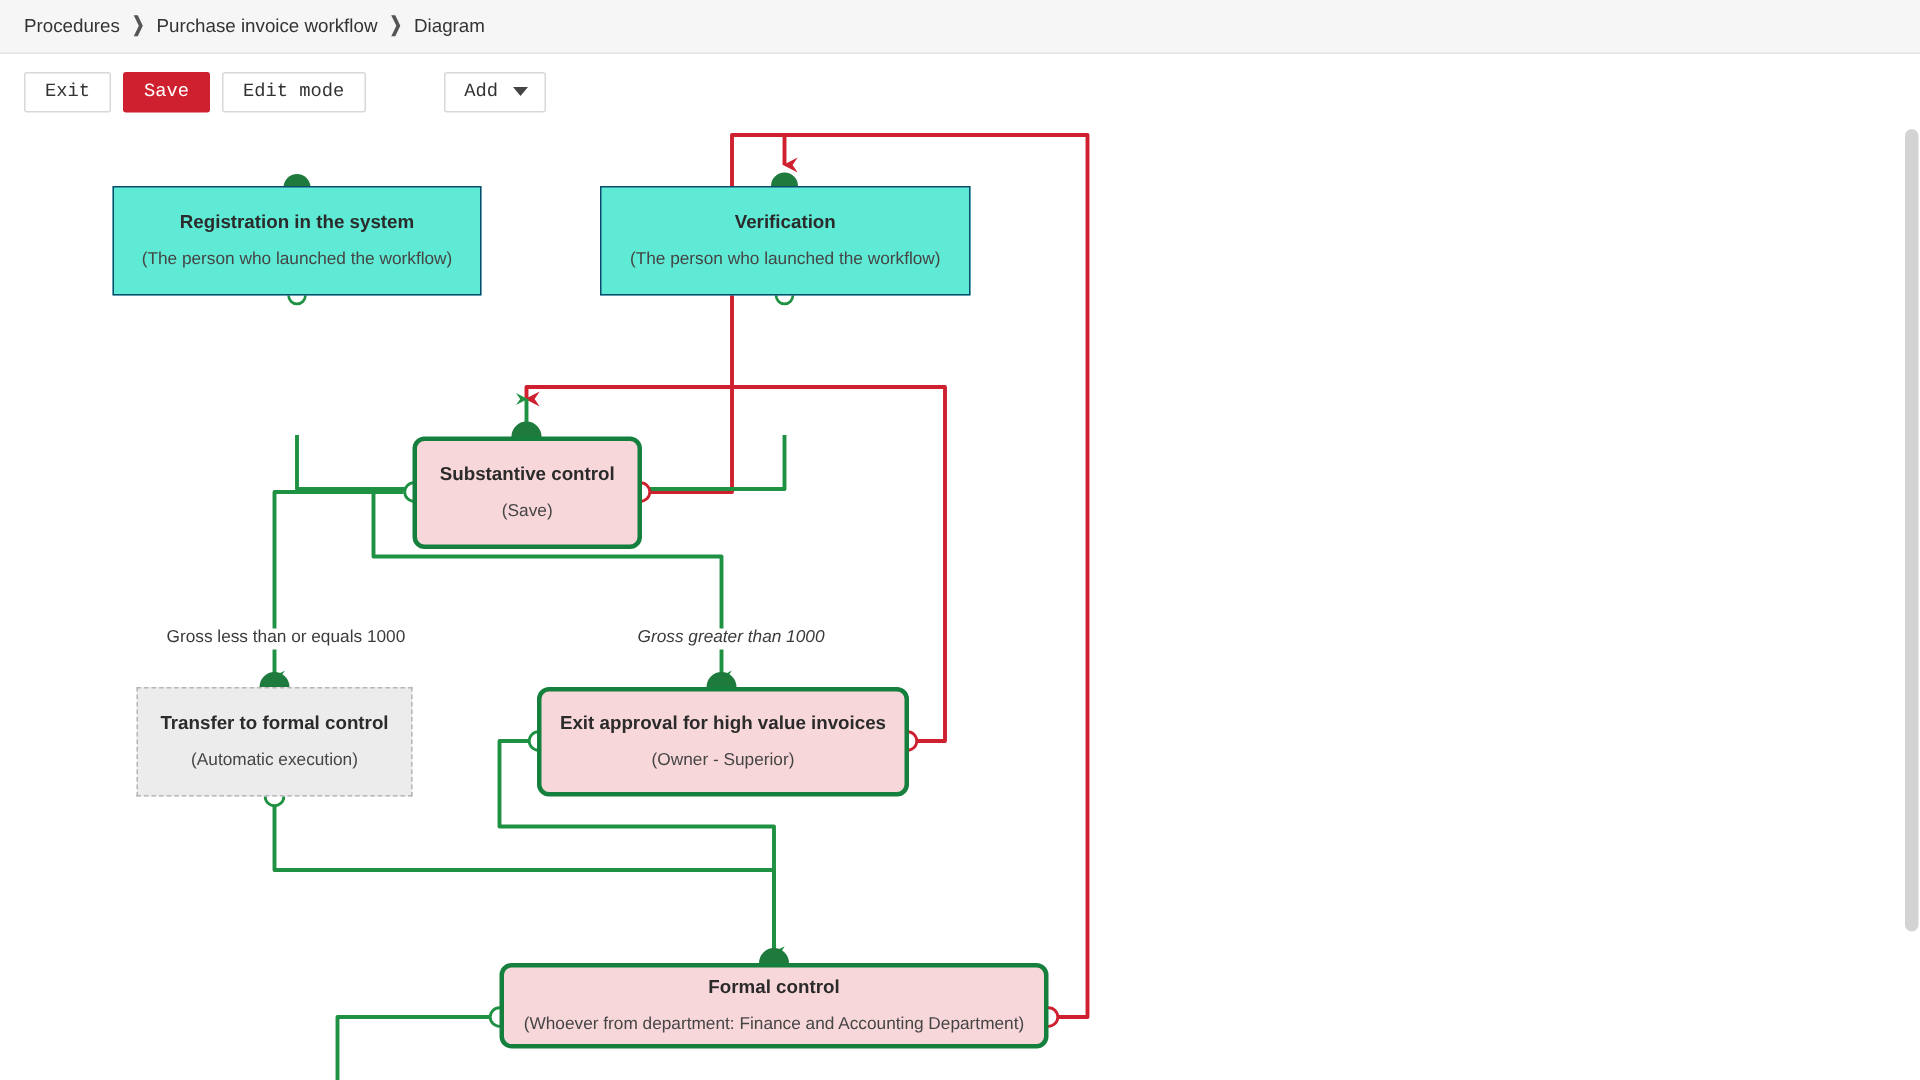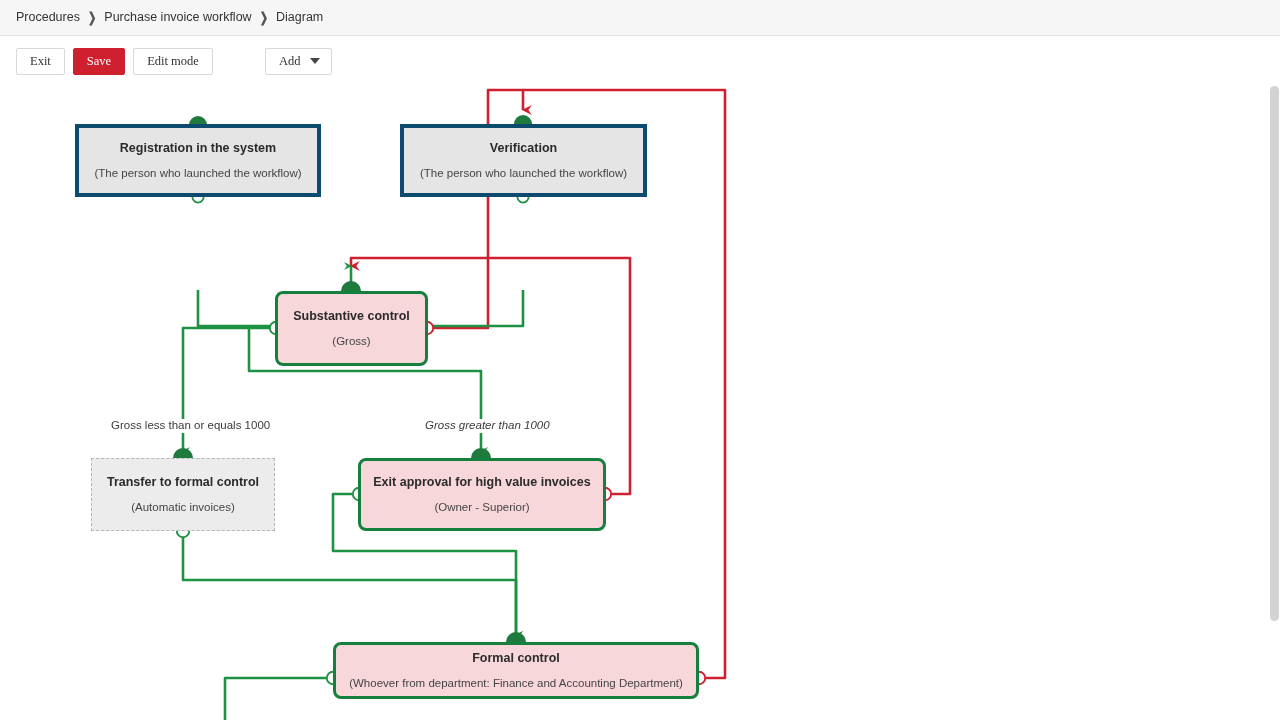--- a/index.html
+++ b/index.html
@@ -47,21 +47,21 @@
     padding-left: 16px; gap: 8px;
   }
   .btn {
     height: 27px;
     min-width: 47px;
     padding: 0 13px;
     border: 1px solid #d8d8d8;
     background: #ffffff;
     color: #333333;
     font-size: 12.5px;
-    font-family: Liberation Serif, serif;
+    font-family: Liberation Mono, monospace;
     border-radius: 2px;
     display: inline-flex; align-items: center; justify-content: center;
     cursor: pointer;
     white-space: nowrap;
   }
   .btn.primary {
     background: #cf2030;
     border-color: #cf2030;
     color: #ffffff;
   }
@@ -92,21 +92,21 @@
     padding: 6px 10px;
   }
   .node .title {
     font-size: 12.5px; font-weight: bold;
     color: #2b2b2b; line-height: 1.25;
   }
   .node .subtitle {
     font-size: 11.5px; color: #454545;
     margin-top: 9px; line-height: 1.25;
   }
-  .node.gray  { background: #e5e5e5; border: 4px solid #0c4a6e; }
+  .node.gray  { background: #5eead4; border: 1px solid #0c4a6e; }
   .node.gray-dashed { background: #ececec; border: 1px dashed #b6b6b6; }
   .node.pink  { background: #f8d7da; border: 3px solid #15803d; border-radius: 8px; }
 
   .edge-label {
     position: absolute;
     font-size: 11.5px;
     color: #3b3b3b;
     white-space: nowrap;
     background: #ffffff;
     padding: 0 3px;
@@ -215,26 +215,26 @@
       <div class="subtitle">(The person who launched the workflow)</div>
     </div>
 
     <div class="node gray" style="left:400px; top:38px; width:247px; height:73px;">
       <div class="title">Verification</div>
       <div class="subtitle">(The person who launched the workflow)</div>
     </div>
 
     <div class="node pink" style="left:275px; top:205px; width:153px; height:75px;">
       <div class="title">Substantive control</div>
-      <div class="subtitle">(Gross)</div>
+      <div class="subtitle">(Save)</div>
     </div>
 
     <div class="node gray-dashed" style="left:91px; top:372px; width:184px; height:73px;text-align:right;">
       <div class="title">Transfer to formal control</div>
-      <div class="subtitle">(Automatic invoices)</div>
+      <div class="subtitle">(Automatic execution)</div>
     </div>
 
     <div class="node pink" style="left:358px; top:372px; width:248px; height:73px;">
       <div class="title">Exit approval for high value invoices</div>
       <div class="subtitle">(Owner - Superior)</div>
     </div>
 
     <div class="node pink" style="left:333px; top:556px; width:366px; height:57px;">
       <div class="title">Formal control</div>
       <div class="subtitle">(Whoever from department: Finance and Accounting Department)</div>

